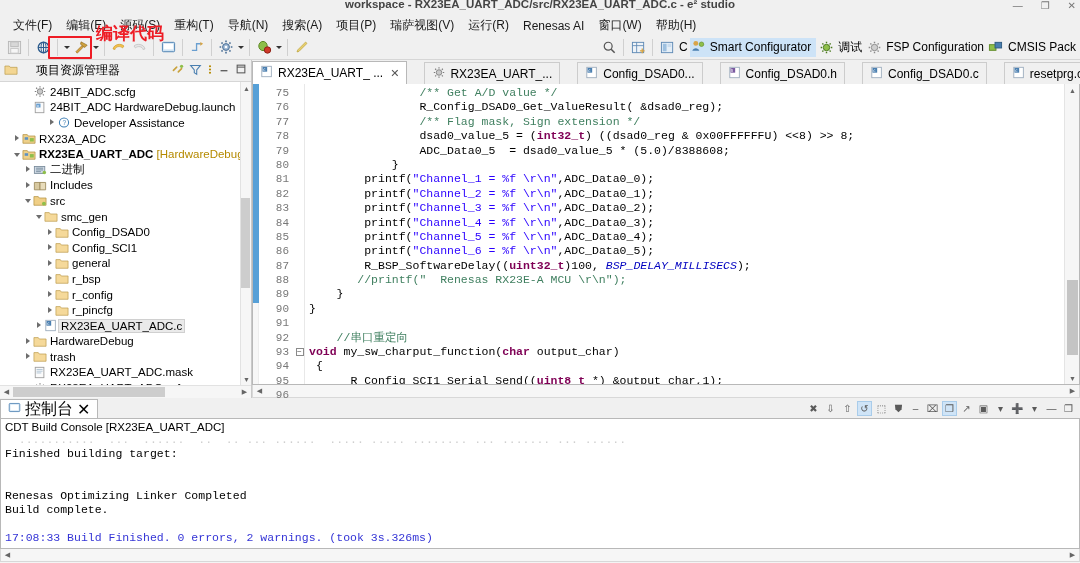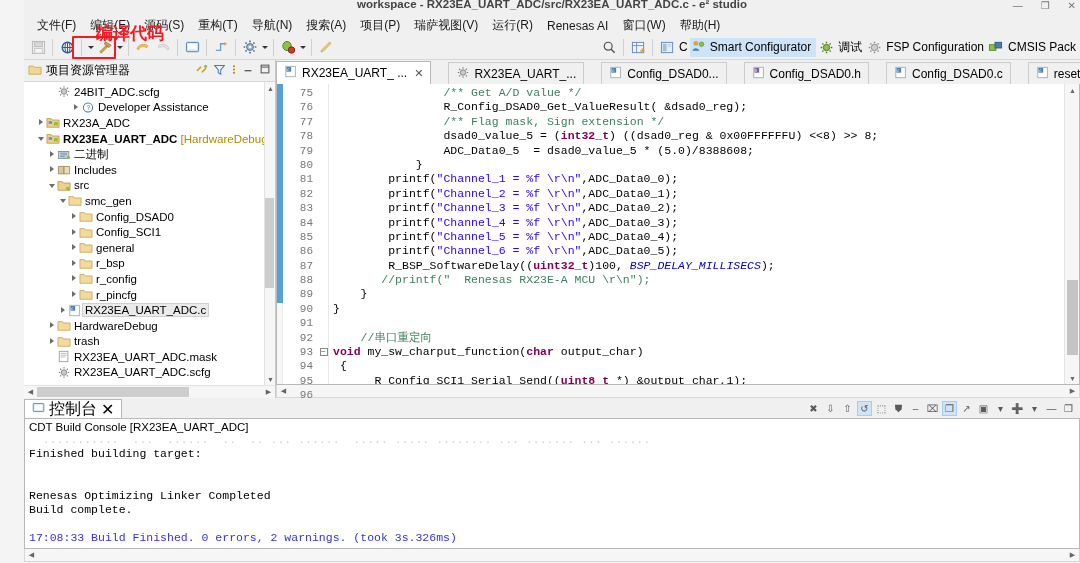--- a/index.html
+++ b/index.html
@@ -5,21 +5,21 @@
   * { box-sizing: border-box; }
   html, body {
     margin: 0; padding: 0;
     width: 1080px; height: 563px;
     overflow: hidden;
     background: #f0f0f0;
     font-family: "Liberation Sans", sans-serif;
     font-size: 12px;
     color: #000;
   }
-  #app { position: relative; width: 1080px; height: 563px; background:#f4f4f4;padding-left:24px; }
+  #app { position: relative; width: 1080px; height: 563px; background:#f4f4f4; }
 
   
   .titlebar {
     height: 16px; background: #f0f0f0;
     display: flex; align-items: center; justify-content: center;
     position: relative; overflow: hidden;
   }
   .titlebar .ttl {
     font-size: 11.5px; color: #444; font-weight: 600;
     white-space: nowrap;
@@ -66,21 +66,21 @@
   .sc-chip { background:#cde3f7; padding:1px 3px 1px 1px; display:flex; align-items:center; gap:3px; }
 
   
   .main { display: flex; height: 338px; }
 
   
   .left { width: 252px; display: flex; flex-direction: column; background:#fff;
           border-right:1px solid #c9c9c9; }
   .viewtab {
     height: 22px; background: #f0f0f0; display:flex; align-items:center;
-    padding-left:4px; gap:4px; position: relative;
+    padding-left:4px; gap:18px; position: relative;
     border-bottom: 1px solid #d6d6d6;
   }
   .viewtab .vt-title { font-size: 12px; white-space: nowrap; }
   .vt-icons { margin-left:auto; display:flex; align-items:center; gap:5px; padding-right:4px; }
   .tree { flex:1; position:relative; overflow:hidden; background:#fff; font-size:11.5px; }
   .tnode { display:flex; align-items:center; height:15.6px; white-space:nowrap; }
   .arrow { width: 11px; text-align:center; color:#555; font-size:8px; flex:none; }
   .arrow.closed:after { content:""; display:inline-block; border-left:4px solid #6d6d6d;
         border-top:3px solid transparent; border-bottom:3px solid transparent; }
   .arrow.open:after { content:""; display:inline-block; border-top:4px solid #6d6d6d;
@@ -370,20 +370,29 @@
             <div class="tnode" style="padding-left: 22px;">
               <span class="arrow "></span>
               <span class="ico"><svg width="14" height="13" viewBox="0 0 16 15">
                   <circle cx="8" cy="7.5" r="3.2" fill="#c9c9c9" stroke="#7d7d7d"></circle>
                   <g stroke="#7d7d7d" stroke-width="1.4">
                     <path d="M8 1.5 L8 3 M8 12 L8 13.5 M2 7.5 L3.5 7.5 M12.5 7.5 L14 7.5 M3.6 3.2 L4.7 4.3 M11.3 10.8 L12.4 11.9 M12.4 3.2 L11.3 4.3 M4.7 10.8 L3.6 11.9"></path>
                   </g>
                 </svg></span>
               <span class="tlabel">24BIT_ADC.scfg</span>
             </div>
+            <div class="tnode" style="padding-left: 22px;">
+              <span class="arrow "></span>
+              <span class="ico"><svg width="14" height="13" viewBox="0 0 16 15">
+                  <rect x="2.5" y="1.5" width="10" height="12" fill="#fbfbfb" stroke="#9b9b9b"></rect>
+                  <rect x="3.6" y="3" width="5" height="4.5" fill="#6a9fd0"></rect>
+                  <text x="4.2" y="6.8" font-size="4.5" fill="#fff" font-family="monospace">x</text>
+                </svg></span>
+              <span class="tlabel">24BIT_ADC HardwareDebug.launch</span>
+            </div>
             <div class="tnode" style="padding-left: 22px; margin-left: 24px;">
               <span class="arrow closed"></span>
               <span class="ico"><svg width="14" height="13" viewBox="0 0 16 15">
                   <circle cx="8" cy="7.5" r="5.3" fill="#ffffff" stroke="#3f7fb5" stroke-width="1.2"></circle>
                   <text x="6.2" y="10" font-size="7.5" fill="#3f7fb5" font-family="sans-serif">?</text>
                 </svg></span>
               <span class="tlabel">Developer Assistance</span>
             </div>
             <div class="tnode" style="padding-left: 11px;">
               <span class="arrow closed"></span>

